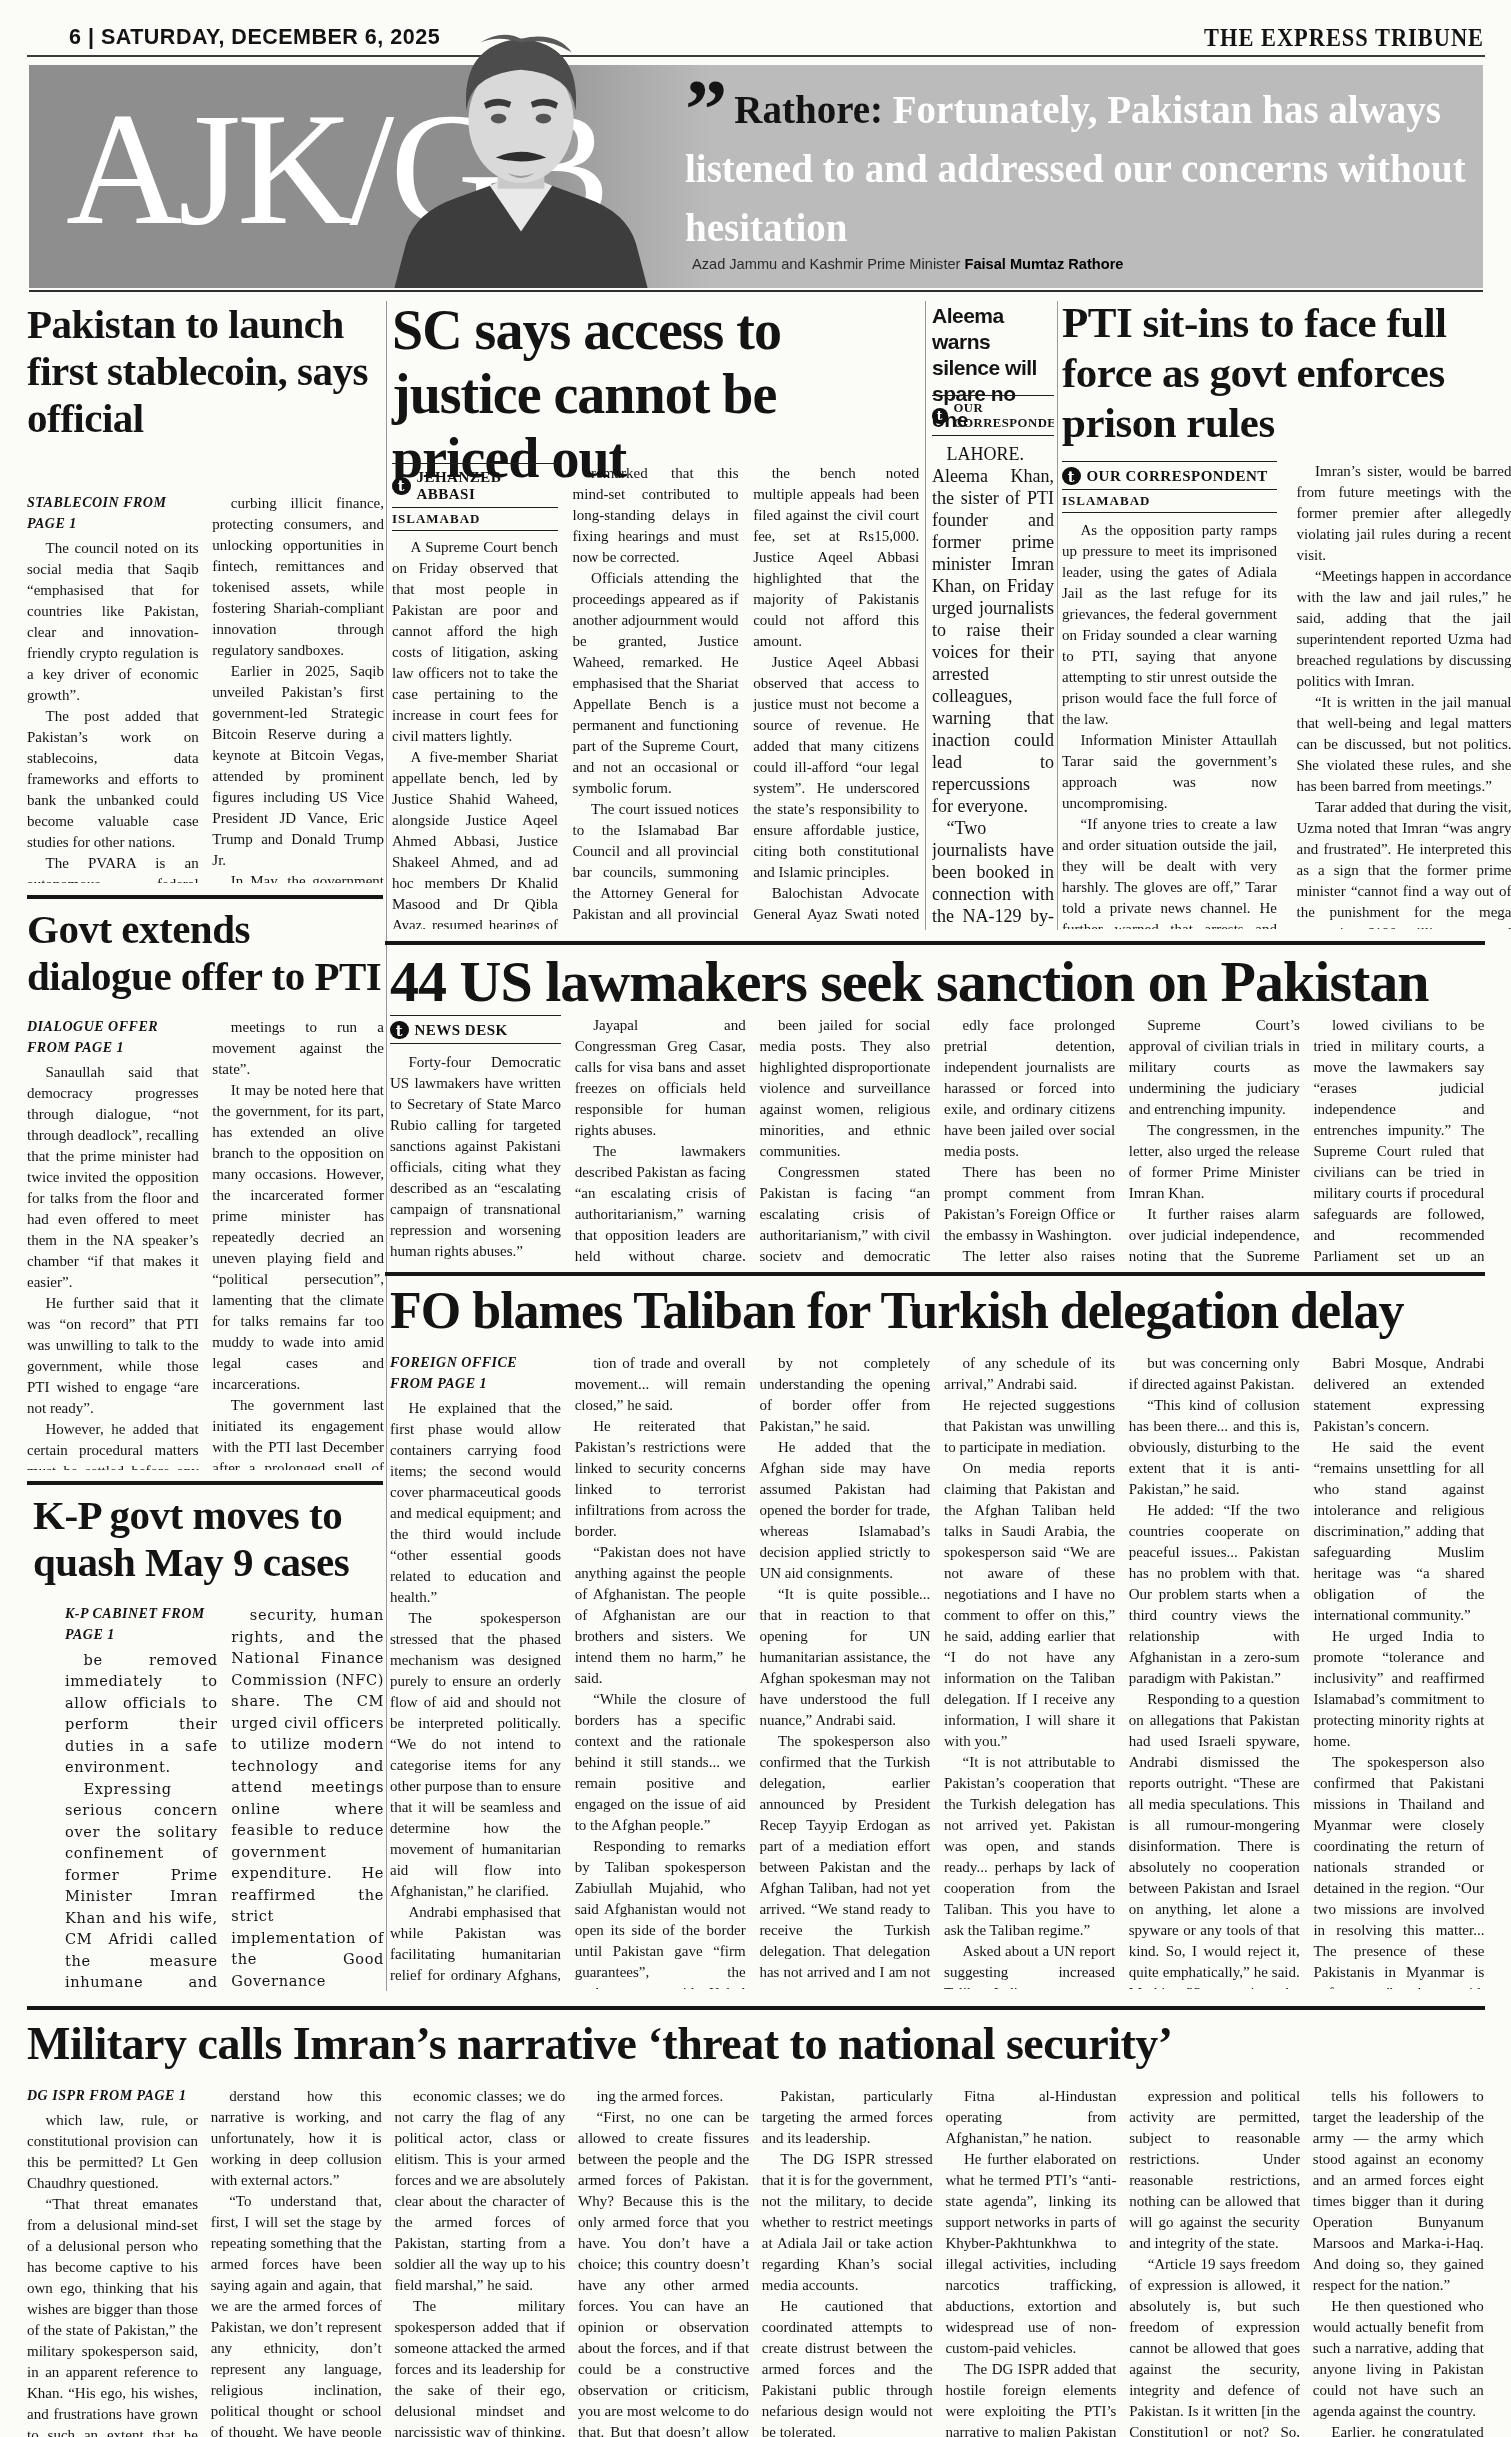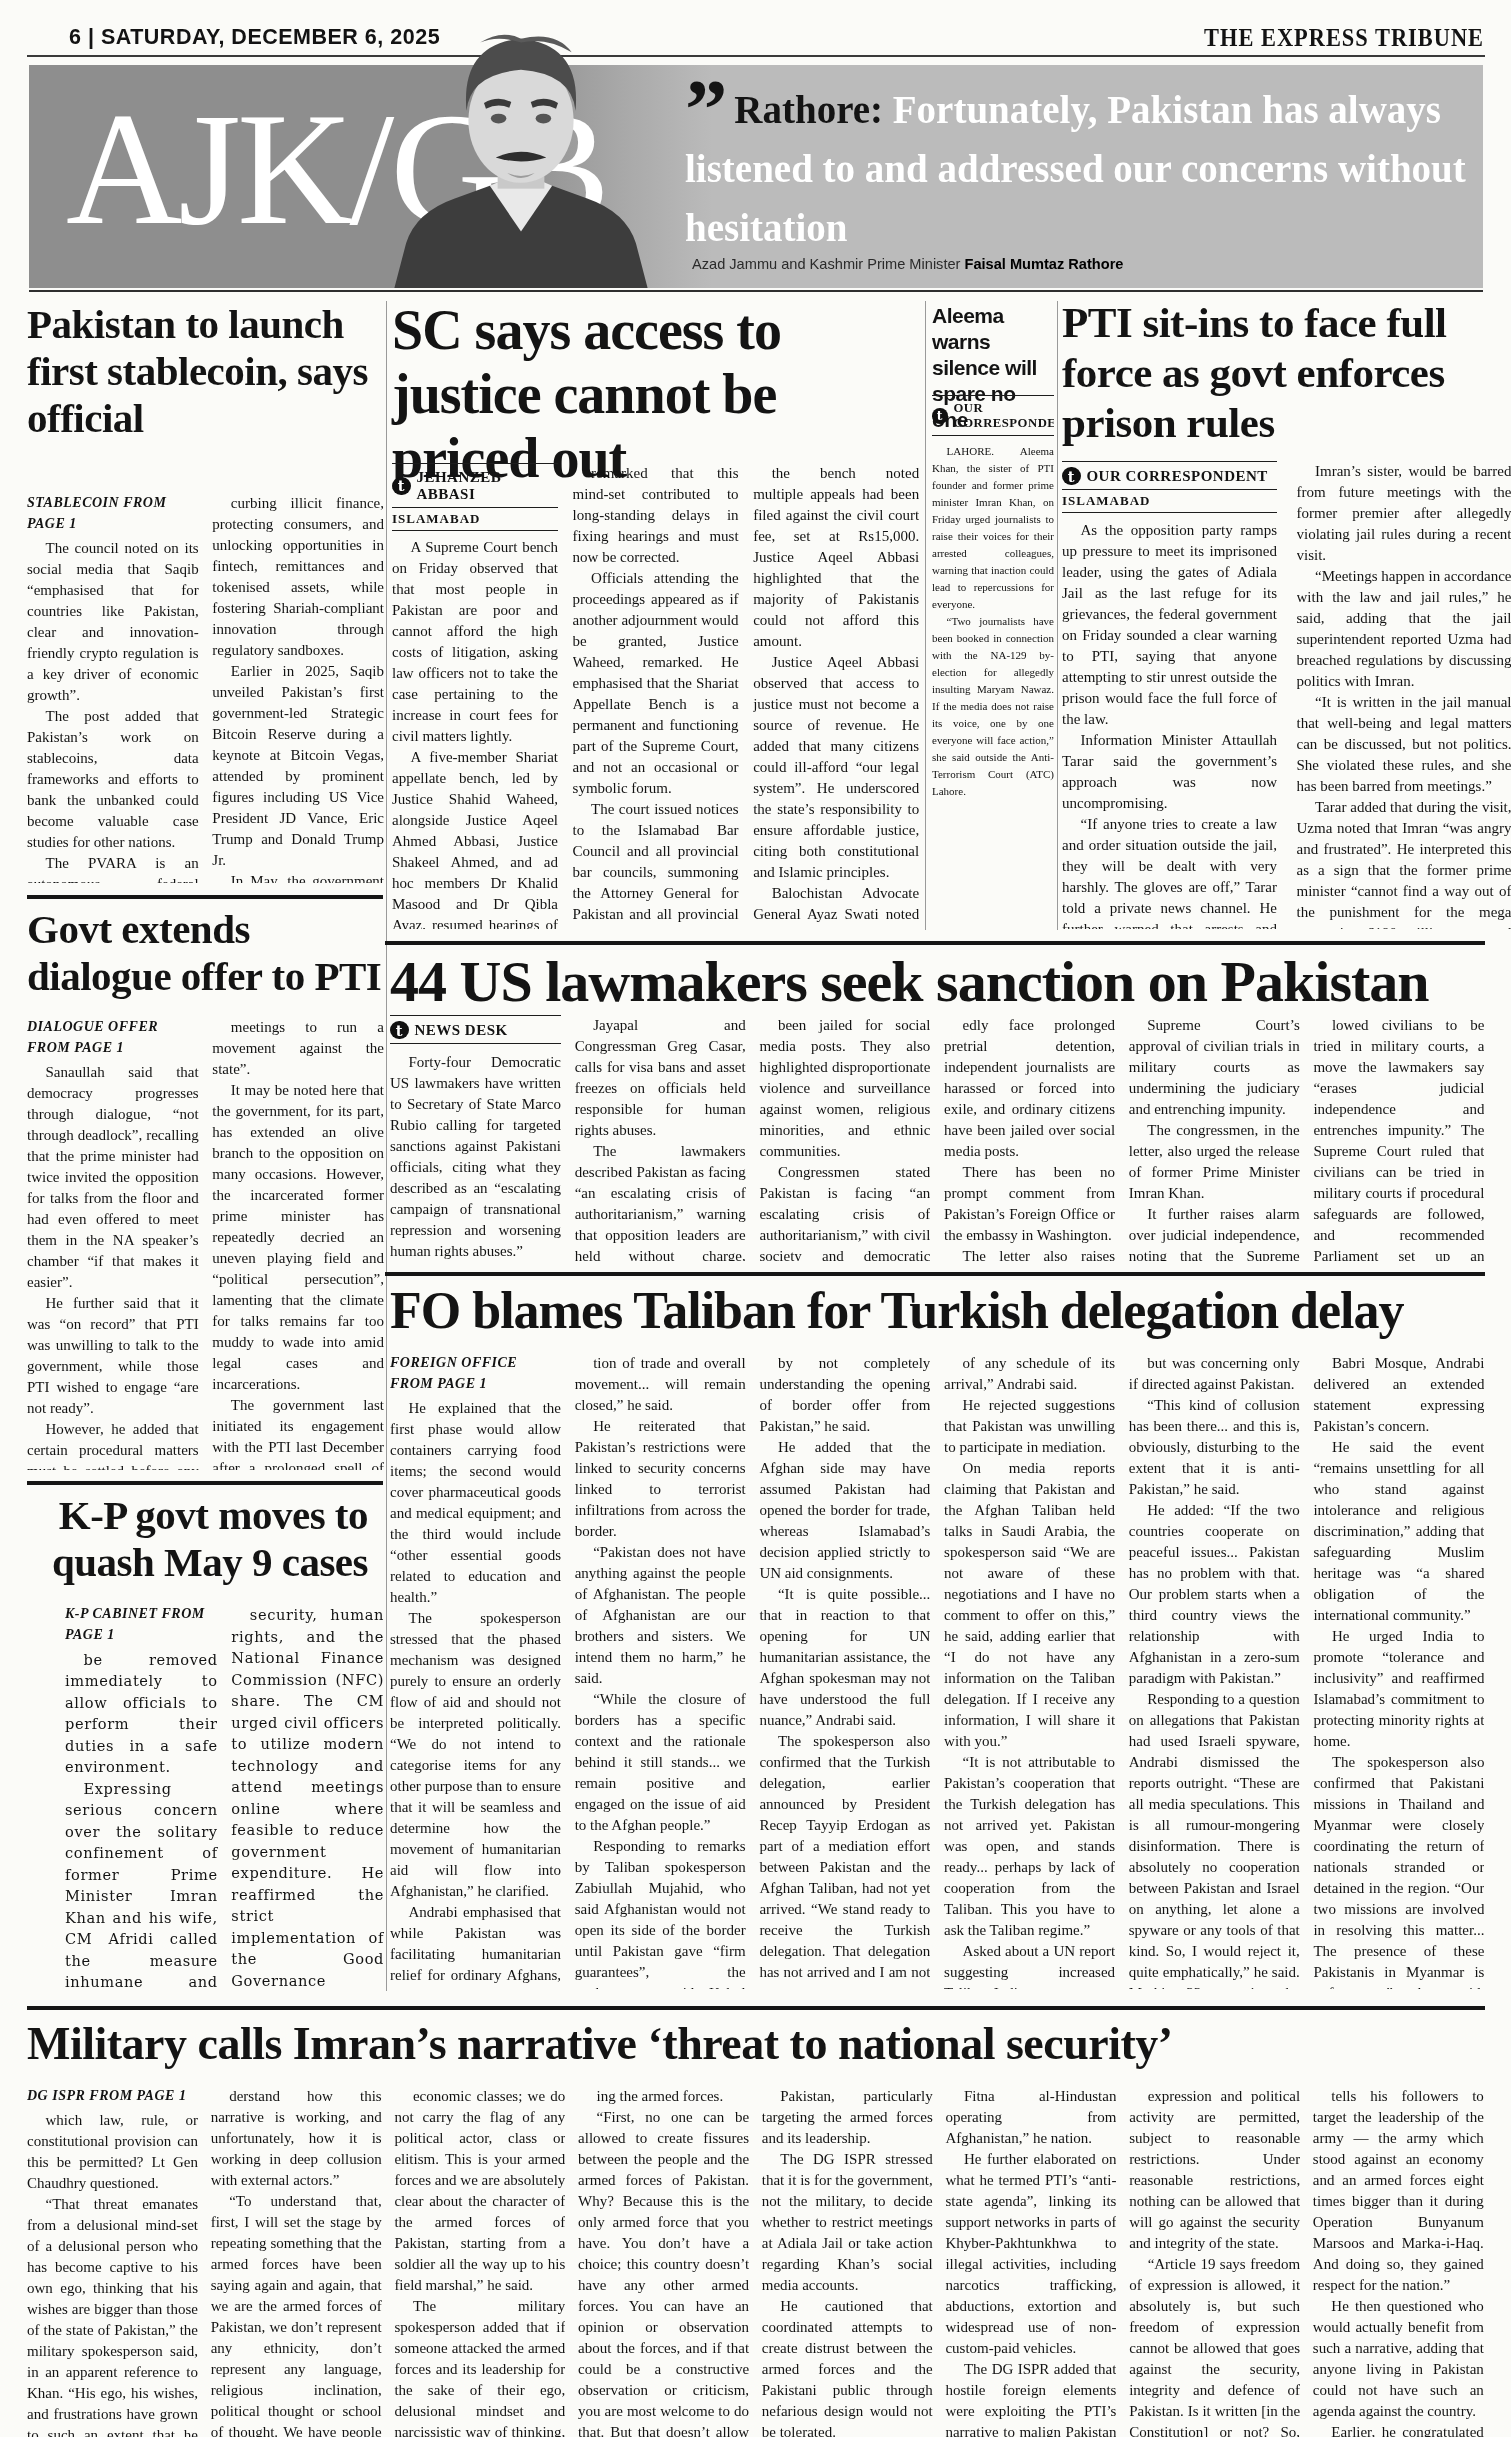--- a/index.html
+++ b/index.html
@@ -39,21 +39,21 @@
           align-items:center;justify-content:center;font-size:14.6px;font-family:"DejaVu Serif",serif;flex:0 0 18.5px;}
   .dateline{border-bottom:1px solid #1d1d1d;padding:2.9px 0;font-size:13px;letter-spacing:1px;font-weight:600;
             margin-bottom:6.8px;}
   .kicker{font-style:italic;font-variant:small-caps;font-size:14px;letter-spacing:0.5px;font-weight:600;
           margin-bottom:3.9px;line-height:20.5px;}
   
   .body{position:absolute;overflow:hidden;}
   .cols{display:flex;height:100%;}
   .col{overflow:hidden;height:100%;}
   .coltext p{margin:0;text-align:justify;text-indent:18.5px;font-size:15px;line-height:21px;}
-  .small .coltext p{font-size:11px;line-height:17px;text-indent:14.6px;}
+  .small .coltext p{font-size:18px;line-height:22px;text-indent:14.6px;}
   .kpfont .coltext p{font-family:"DejaVu Serif",serif;letter-spacing:0.6px;font-size:14.6px;line-height:21.5px;}
 </style>
 </head>
 <body>
 
 <div class="page">
 
   <div class="hdr-left">6 | SATURDAY, DECEMBER 6, 2025</div>
   <div class="hdr-right">THE EXPRESS TRIBUNE</div>
   <div class="hdr-rule"></div>
@@ -124,21 +124,21 @@
         <div class="coltext">
             <p>meetings to run a movement against the state”.</p>
             <p>It may be noted here that the government, for its part, has extended an olive branch to the opposition on many occasions. However, the incarcerated former prime minister has repeatedly decried an uneven playing field and “political persecution”, lamenting that the climate for talks remains far too muddy to wade into amid legal cases and incarcerations.</p>
             <p>The government last initiated its engagement with the PTI last December after a prolonged spell of political friction. The talk has stalled despite a flurry of early movement. The two sides met three times, on December 27, 2024, January 2 and January 16. However, the process faltered when the PTI abruptly stepped away.</p>
           </div>
       </div>
     </div>
   </div>
 
   <div class="thick" style="left:27px;top:1481px;width:356px;"></div>
-  <div class="hl" style="left:12px;top:1492px;width:356px;font-size:41px;line-height:47px;text-align:right;">K-P govt moves to quash May 9 cases</div>
+  <div class="hl" style="left:33px;top:1492px;width:356px;font-size:41px;line-height:47px;">K-P govt moves to quash May 9 cases</div>
   <div class="body kpfont" style="left:27px;top:1604px;width:357px;height:390px;">
     <div class="cols" style="gap:13.7px;margin-left:38px;">
       <div class="col" style="width:172px;">
         <div class="kicker">K-P CABINET FROM PAGE 1</div>
         <div class="coltext">
             <p>be removed immediately to allow officials to perform their duties in a safe environment.</p>
             <p>Expressing serious concern over the solitary confinement of former Prime Minister Imran Khan and his wife, CM Afridi called the measure inhumane and condemned it outright. He also criticized recent federal press briefings as unethical and illegal, aimed at inciting public unrest, and reaffirmed the provincial government’s stance against any actions that may undermine public peace or divide the state.</p>
           </div>
       </div>
       <div class="col" style="width:172px;">

